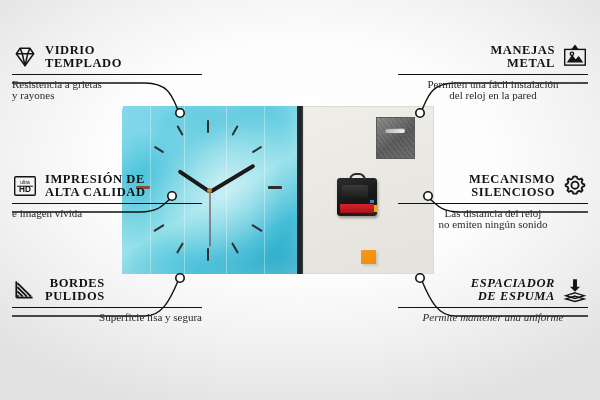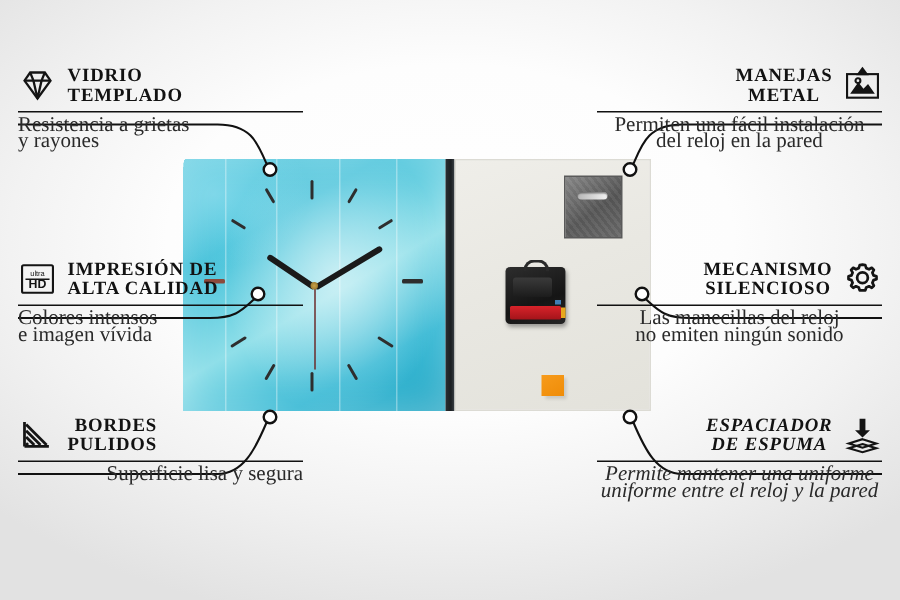--- a/index.html
+++ b/index.html
@@ -110,25 +110,25 @@
   .callout { position:absolute; width:190px; }
   .callout .head { display:flex; align-items:center; gap:7px; }
   .callout.right .head { flex-direction:row-reverse; }
   .ico { width:26px; height:26px; flex:0 0 26px; color:#141414; }
   .ico svg { display:block; width:26px; height:26px; }
   .title {
     font-family:"Liberation Serif", serif;
     font-size:12.5px; font-weight:bold; letter-spacing:.6px;
     line-height:13px; color:#121212; text-transform:uppercase;
   }
-  .callout.right .title { text-align:center; }
+  .callout.right .title { text-align:right; }
   .rule { height:0; border-top:1.4px solid #111; margin-top:4px; }
   .sub {
     font-family:"Liberation Serif", serif;
-    font-size:14px; line-height:10.5px; color:#2a2a2a; margin-top:4px;
+    font-size:11px; line-height:10.5px; color:#2a2a2a; margin-top:4px;
   }
   .callout.right .sub { text-align:center; }
 
   .leader { position:absolute; left:0; top:0; width:600px; height:400px; pointer-events:none; }
 </style>
 </head>
 <body>
 
 <div id="stage">
 
@@ -226,21 +226,20 @@
           <path d="M4.6 12.2 H19.4" stroke-width="0.9"></path>
         </svg>
       </span>
       <div class="title">
         <div>IMPRESIÓN DE</div>
         <div>ALTA CALIDAD</div>
       </div>
     </div>
     <div class="rule"></div>
     <div class="sub">
-      <div>Colores intensos</div>
       <div>e imagen vívida</div>
     </div>
   </div>
 
   <div class="callout left" style="left:12px; top:277px;text-align:right;">
     <div class="head">
       <span class="ico">
         <svg viewBox="0 0 24 24" fill="none" stroke="currentColor" stroke-width="1.7">
           <path d="M4 4 L4 19"></path>
           <path d="M4 19 L19 19"></path>
@@ -297,21 +296,21 @@
           <circle cx="12" cy="11.2" r="3.3"></circle>
         </svg>
       </span>
       <div class="title">
         <div>MECANISMO</div>
         <div>SILENCIOSO</div>
       </div>
     </div>
     <div class="rule"></div>
     <div class="sub">
-      <div>Las manecillas del reloj</div>
+      <div>Las distancia del reloj</div>
       <div>no emiten ningún sonido</div>
     </div>
   </div>
 
   <div class="callout right" style="left:398px; top:277px;font-style:italic;">
     <div class="head">
       <span class="ico">
         <svg viewBox="0 0 24 24" fill="none" stroke="currentColor" stroke-width="1.3">
           <path d="M10.2 2 H13.8 V9 H16.6 L12 13.6 L7.4 9 H10.2 Z" fill="currentColor" stroke="none"></path>
           <path d="M12 14.6 L20.4 17.2 L12 19.8 L3.6 17.2 Z"></path>
@@ -319,17 +318,16 @@
         </svg>
       </span>
       <div class="title">
         <div>ESPACIADOR</div>
         <div>DE ESPUMA</div>
       </div>
     </div>
     <div class="rule"></div>
     <div class="sub">
       <div>Permite mantener una uniforme</div>
-      <div>uniforme entre el reloj y la pared</div>
     </div>
   </div>
 
 </div>
 
 </body></html>

